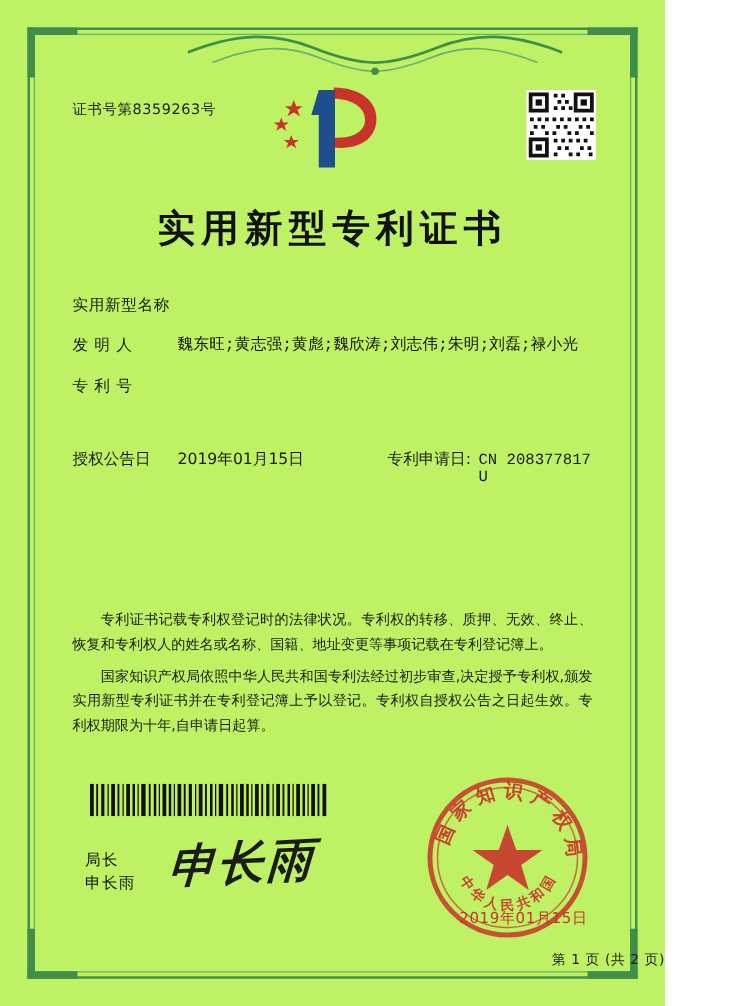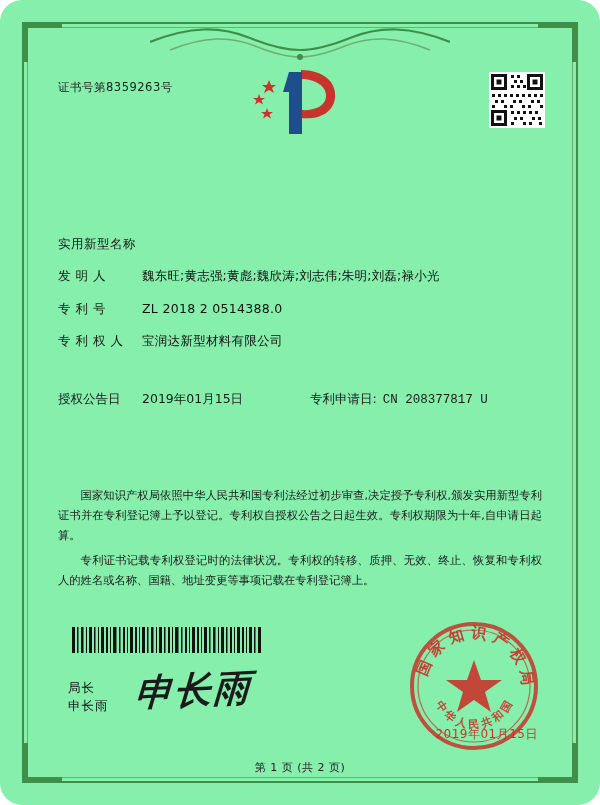--- a/index.html
+++ b/index.html
@@ -9,25 +9,24 @@
   body {
     width: 600px;
     height: 805px;
     background: #ffffff;
     font-family: "DejaVu Sans", "Liberation Sans", sans-serif;
     overflow: hidden;
   }
 
   .page {
     position: relative;
-    width: 600px;
+    width: 532px;
     height: 805px;
-    background: #86efac;
+    background: #bef264;
     box-sizing: border-box;
-    border-radius: 22px;
   }
 
   
   .frame-outer {
     position: absolute;
     left: 22px;
     top: 22px;
     right: 22px;
     bottom: 22px;
     border: 2px solid #3f8f4a;
@@ -121,21 +120,21 @@
     flex: 0 0 auto;
     width: 84px;
     letter-spacing: 0.5px;
     color: #1a1a1a;
   }
   .field-value {
     flex: 1 1 auto;
     color: #111;
     letter-spacing: 0.3px;
   }
-  .field-value.small-gap { letter-spacing: 0.2px; }
+  .field-value.small-gap { letter-spacing: 0.2px; font-family: Liberation Mono, monospace; }
 
   .row-inline {
     display: flex;
     align-items: baseline;
     font-size: 12.5px;
     color: #1a1a1a;
     margin-bottom: 15.5px;
     margin-top: 41px;
   }
   .row-inline .seg-label { width: 84px; flex: 0 0 auto; }
@@ -207,21 +206,21 @@
     color: #c8342b;
     letter-spacing: 0.5px;
     font-family: "DejaVu Sans", "Liberation Sans", sans-serif;
   }
 
   .footer {
     position: absolute;
     left: 0;
     right: 0;
     bottom: 30px;
-    text-align: center;
+    text-align: right;
     font-size: 11px;
     color: #222;
     letter-spacing: 0.5px;
   }
 </style>
 </head>
 <body>
 
 <div class="page">
 
@@ -313,48 +312,44 @@
       <path d="M44 6 L 57 6 L 50 26 L 38 26 Z" fill="#1f4e8c"></path>
 
       <g fill="#c8342b">
         <polygon points="24,14 26,19 31,19 27,22 29,27 24,24 19,27 21,22 17,19 22,19"></polygon>
         <polygon points="14,28 15.5,32 20,32 16.5,34.5 18,38.5 14,36 10,38.5 11.5,34.5 8,32 12.5,32"></polygon>
         <polygon points="22,42 23.5,46 28,46 24.5,48.5 26,52.5 22,50 18,52.5 19.5,48.5 16,46 20.5,46"></polygon>
       </g>
     </svg>
   </div>
 
+  <div class="title">实用新型专利证书</div>
 
   <div class="fields">
     <div class="field-row">
       <span class="field-label">实用新型名称</span>
     </div>
     <div class="field-row">
       <span class="field-label">发 明 人</span>
       <span class="field-value small-gap">魏东旺;黄志强;黄彪;魏欣涛;刘志伟;朱明;刘磊;禄小光</span>
     </div>
     <div class="field-row">
       <span class="field-label">专 利 号</span>
-      <span class="field-value">ZL 2018 2 0514388.0</span>
-    </div>
-    <div class="field-row">
-      <span class="field-label">专 利 权 人</span>
-      <span class="field-value">宝润达新型材料有限公司</span>
     </div>
     <div class="row-inline">
       <span class="seg-label">授权公告日</span>
       <span class="seg-value">2019年01月15日</span>
       <span class="seg-label2">专利申请日:</span>
       <span class="seg-value2">CN 208377817 U</span>
     </div>
   </div>
 
   <div class="paragraphs">
+    <p>专利证书记载专利权登记时的法律状况。专利权的转移、质押、无效、终止、恢复和专利权人的姓名或名称、国籍、地址变更等事项记载在专利登记簿上。</p>
     <p>国家知识产权局依照中华人民共和国专利法经过初步审查,决定授予专利权,颁发实用新型专利证书并在专利登记簿上予以登记。专利权自授权公告之日起生效。专利权期限为十年,自申请日起算。</p>
-    <p>专利证书记载专利权登记时的法律状况。专利权的转移、质押、无效、终止、恢复和专利权人的姓名或名称、国籍、地址变更等事项记载在专利登记簿上。</p>
   </div>
 
   <div class="barcode">
     <svg width="190" height="26" viewBox="0 0 190 26">
       <g fill="#111">
         <rect x="0" y="0" width="3" height="26"></rect>
           <rect x="5" y="0" width="1.5" height="26"></rect>
         <rect x="9" y="0" width="2.5" height="26"></rect>
           <rect x="14" y="0" width="1" height="26"></rect>
         <rect x="17" y="0" width="3" height="26"></rect>

